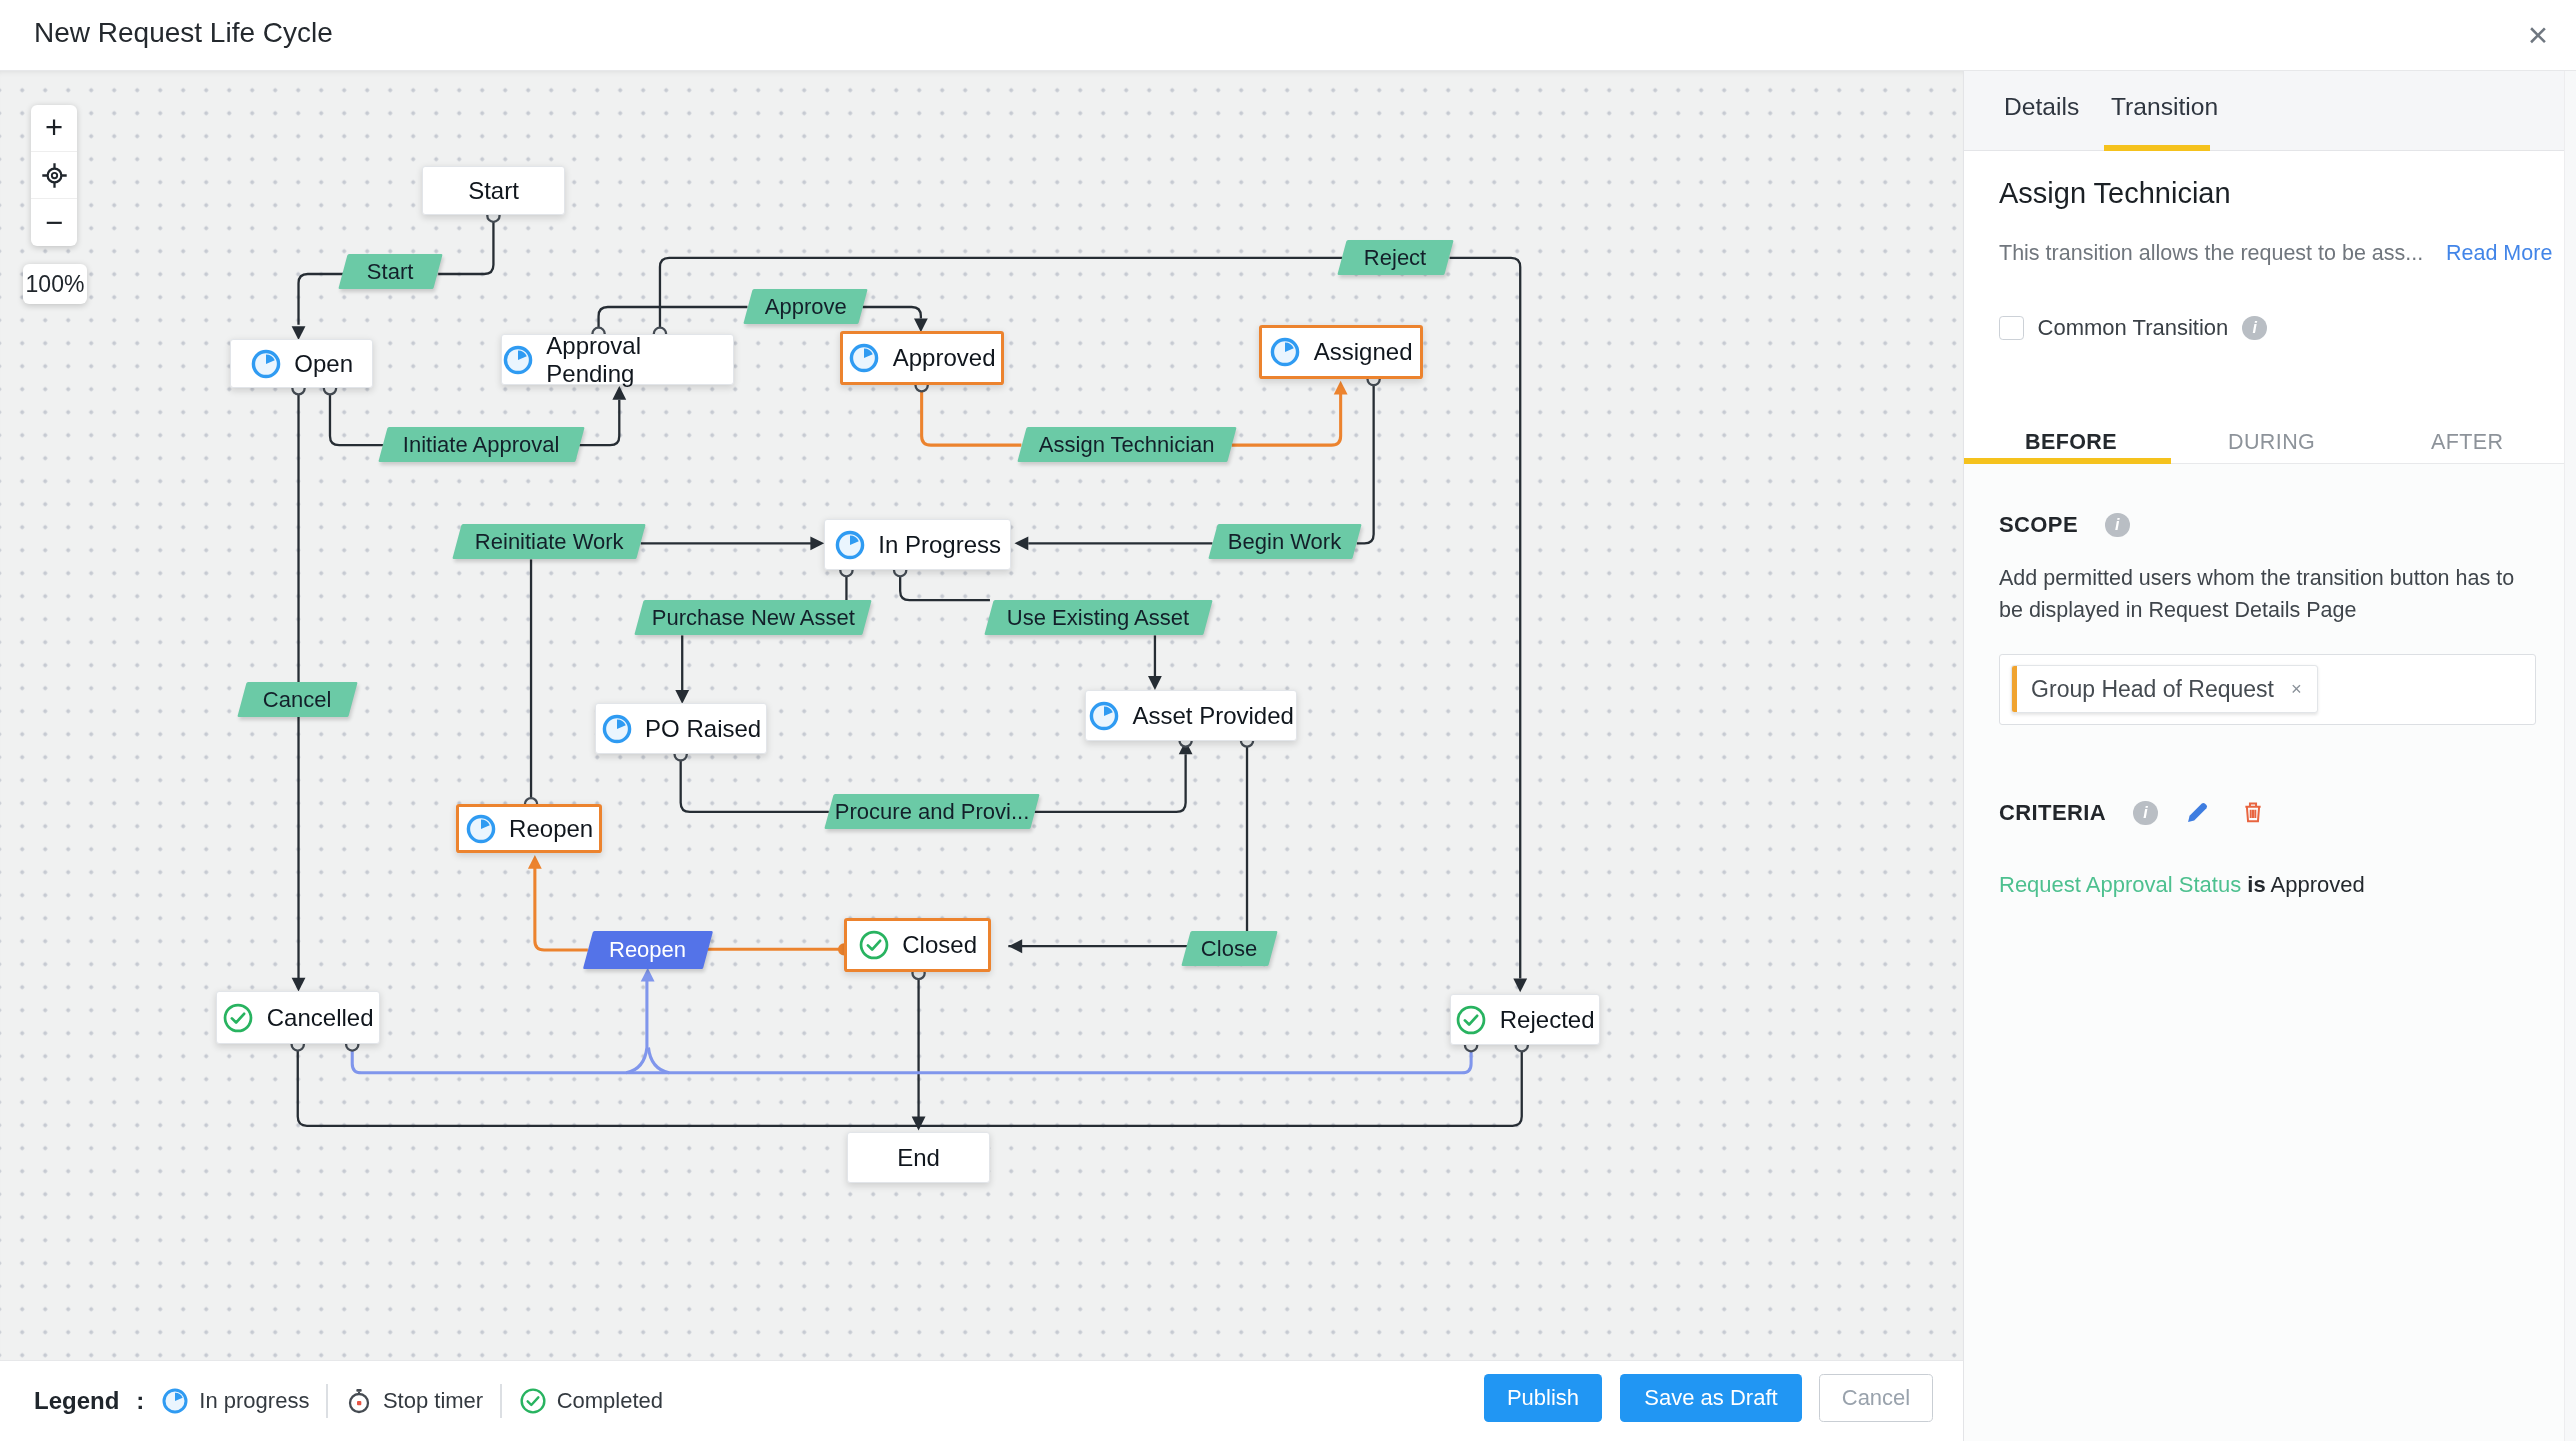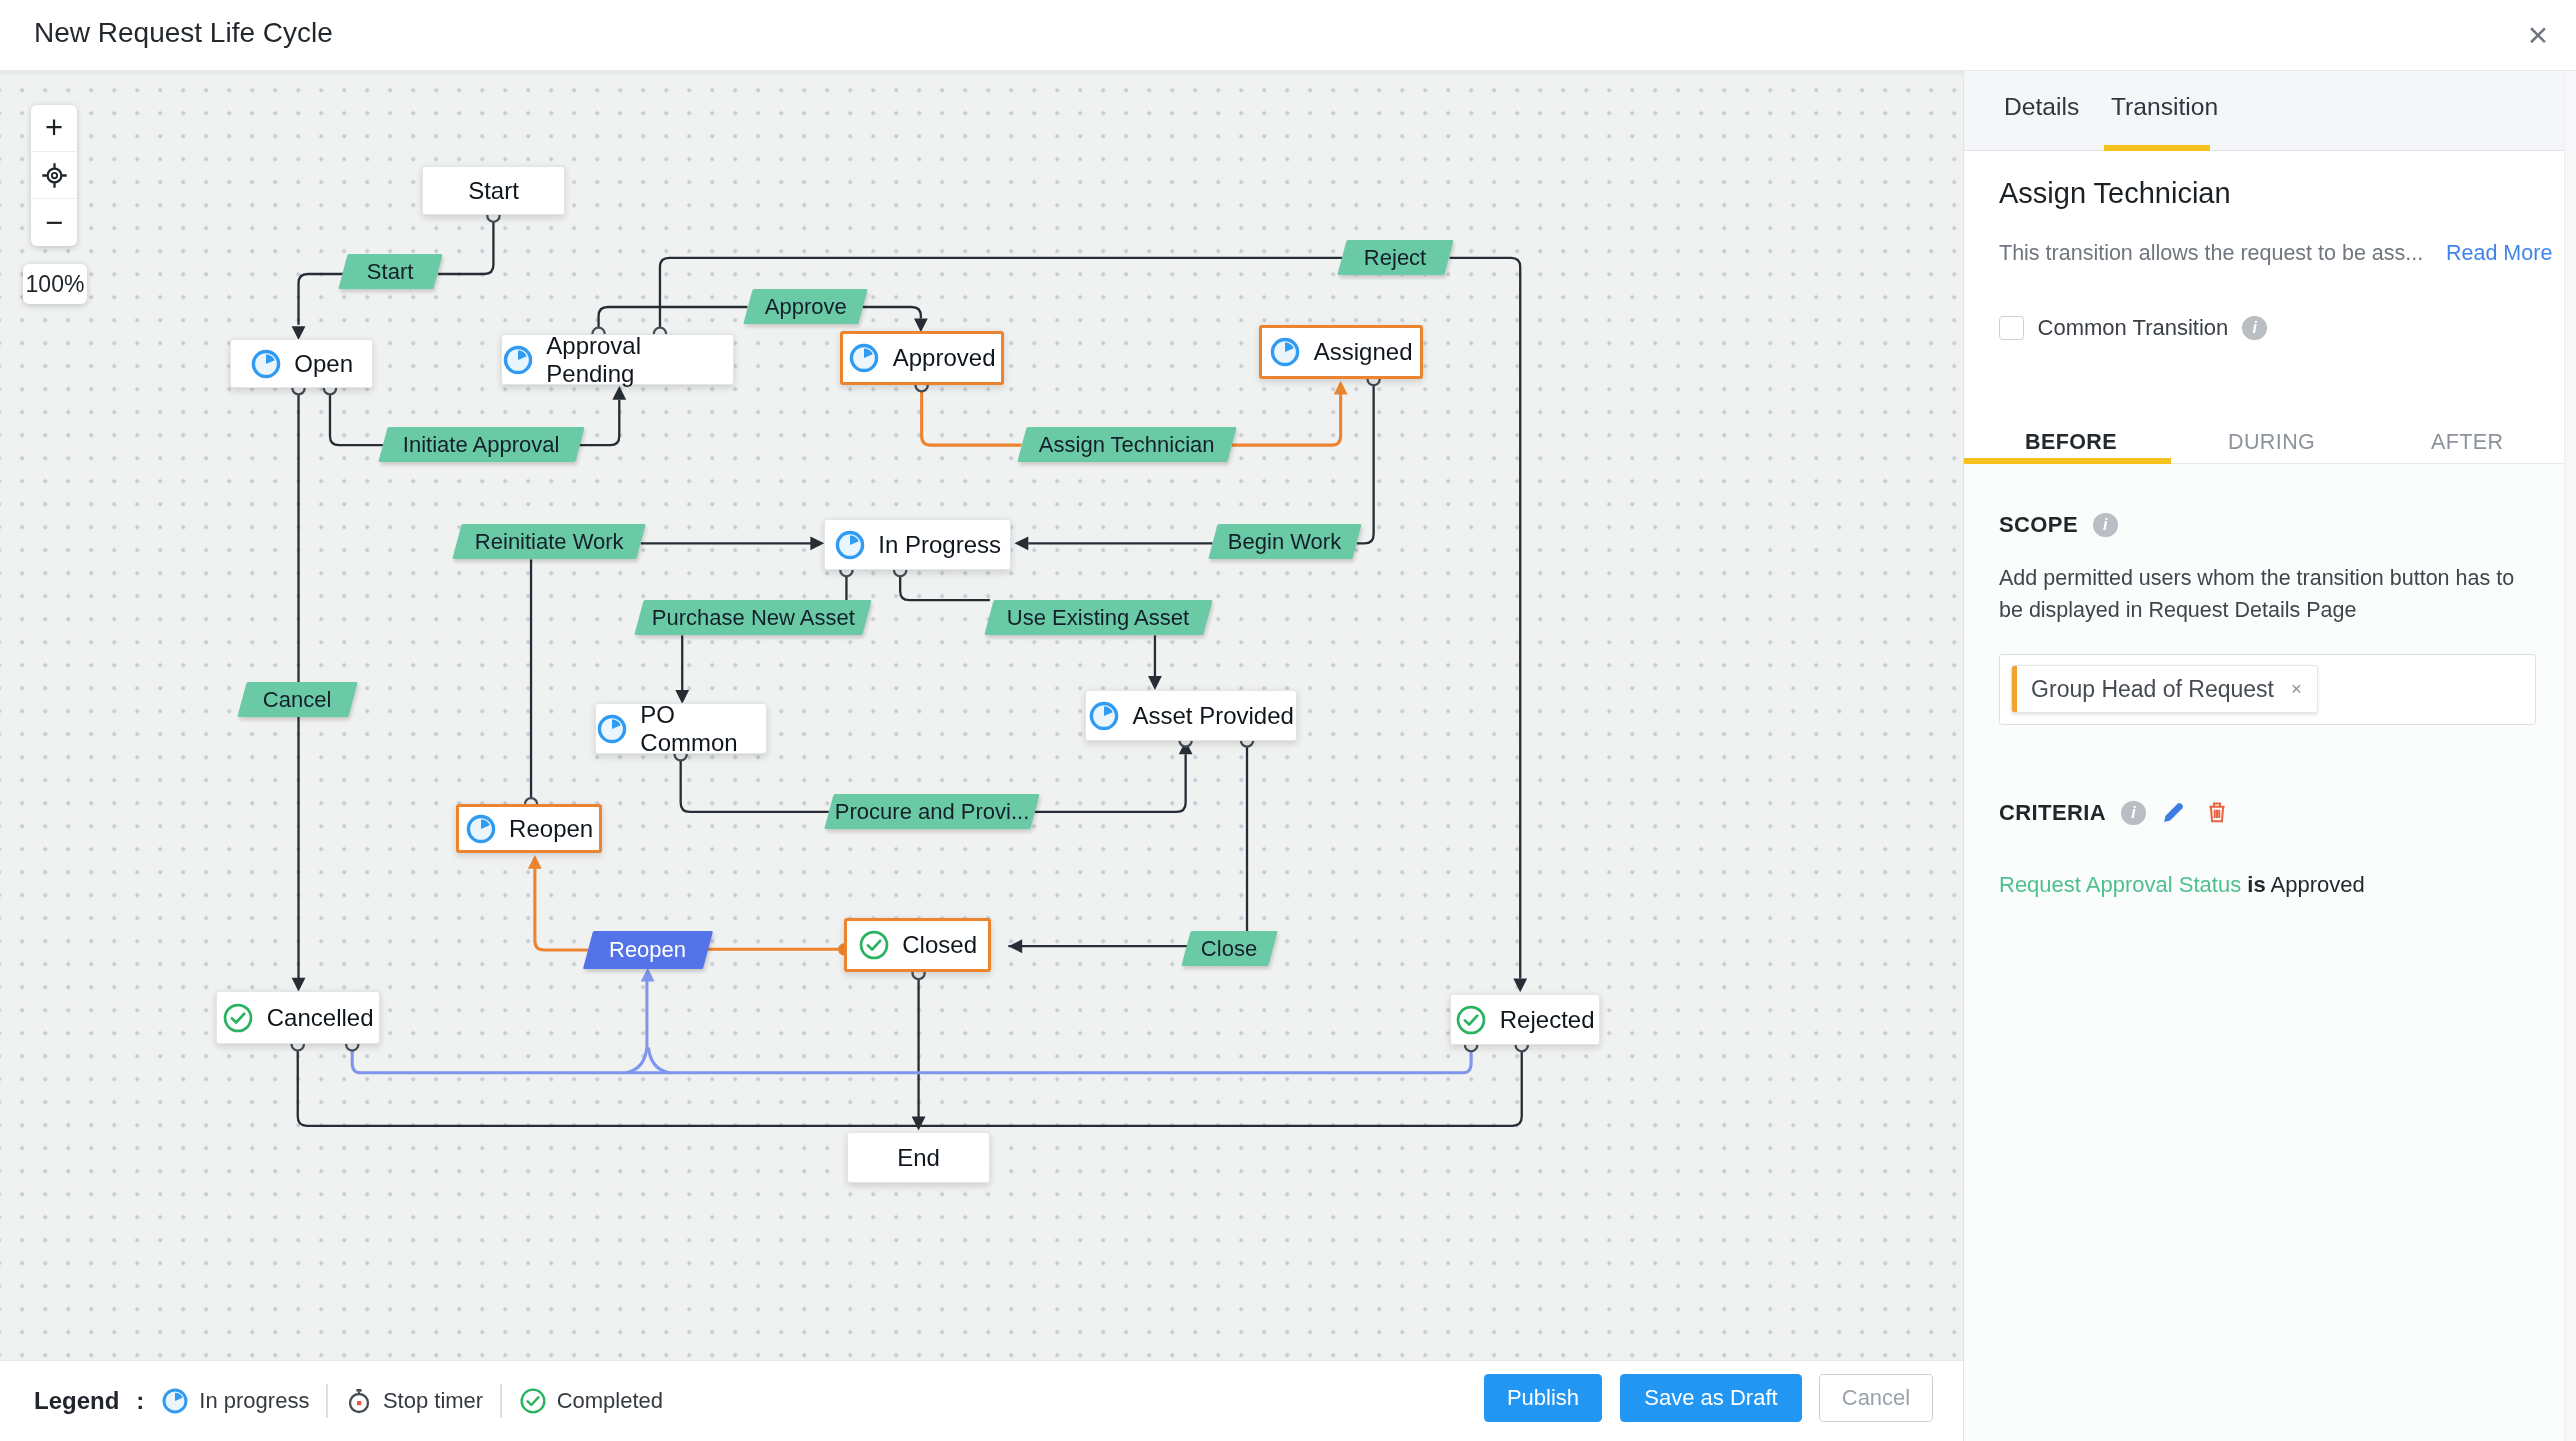--- a/index.html
+++ b/index.html
@@ -69,21 +69,21 @@
   .ckbox { width:24.6px; height:24.6px; background:#fff; border:1.5px solid #ccd1d7; border-radius:3.8px; }
   .cklbl { font-size:22px; color:#3a4046; }
   .info { width:24.6px; height:24.6px; border-radius:50%; background:#b9bec4; color:#fff; font-size:16px;
           font-weight:bold; display:inline-flex; align-items:center; justify-content:center; font-style:italic; }
   #phases { position:absolute; left:0; top:332px; width:613px; height:61px; background:#fff;
             border-bottom:1.5px solid #e8e9eb; }
   #phases .ph { position:absolute; top:12.3px; font-size:21.5px; letter-spacing:0.4px; color:#8d939a; cursor:pointer;margin-top:15px; }
   #phases .ph.on { color:#24292e; font-weight:bold; }
   #phases .underline { position:absolute; left:0; top:55px; width:207px; height:6.1px; background:#f5c21d; }
   #pbody { position:absolute; left:0; top:393px; width:613px; height:978px; background:#fbfcfc; }
-  .sechead { position:absolute; display:flex; align-items:center; gap:15px; }
+  .sechead { position:absolute; display:flex; align-items:center; gap:27px; }
   .sechead .sh { font-size:22px; font-weight:bold; color:#22262b; letter-spacing:0.4px; }
   .scopedesc { position:absolute; left:35px; top:98px; width:530px; font-size:21.5px; line-height:32px; color:#3f454b; }
   .tagbox { position:absolute; left:35px; top:190px; width:537px; height:71px; background:#fff;
             border:1.5px solid #dcdfe3; border-radius:3.1px; }
   .tag { position:absolute; left:10.7px; top:10px; height:48px; background:#fff; border:0.8px solid #e2e5e8;
          border-radius:3.1px; box-shadow:0 1.5px 3.1px rgba(0,0,0,.10); display:flex; align-items:center;
          padding:0 15.4px 0 0; overflow:hidden; }
   .tag .bar { width:5.4px; height:48px; background:#f0a32f; margin-right:14px; flex:0 0 auto; }
   .tag .tlbl { font-size:23px; color:#454b51; }
   .tag .tx { font-size:18.4px; color:#8a9199; margin-left:17px; cursor:pointer; }
@@ -245,21 +245,21 @@
         </span>
         <span>In Progress</span>
       </div>
     <div class="state" style="left:595px;top:632px;width:172px;height:51px">
         <span class="nicon">
           <svg width="100%" height="100%" viewBox="0 0 42 42">
             <circle cx="21" cy="21" r="16.5" fill="#eaf5fe" stroke="#2f9bf2" stroke-width="4.5"></circle>
             <path d="M21 21 L21 8.5 A12.5 12.5 0 0 1 32.5 16 Z" fill="#2f9bf2"></path>
           </svg>
         </span>
-        <span>PO Common</span>
+        <span>PO Raised</span>
       </div>
     <div class="state" style="left:1085px;top:619px;width:212px;height:51px">
         <span class="nicon">
           <svg width="100%" height="100%" viewBox="0 0 42 42">
             <circle cx="21" cy="21" r="16.5" fill="#eaf5fe" stroke="#2f9bf2" stroke-width="4.5"></circle>
             <path d="M21 21 L21 8.5 A12.5 12.5 0 0 1 32.5 16 Z" fill="#2f9bf2"></path>
           </svg>
         </span>
         <span>Asset Provided</span>
       </div>

